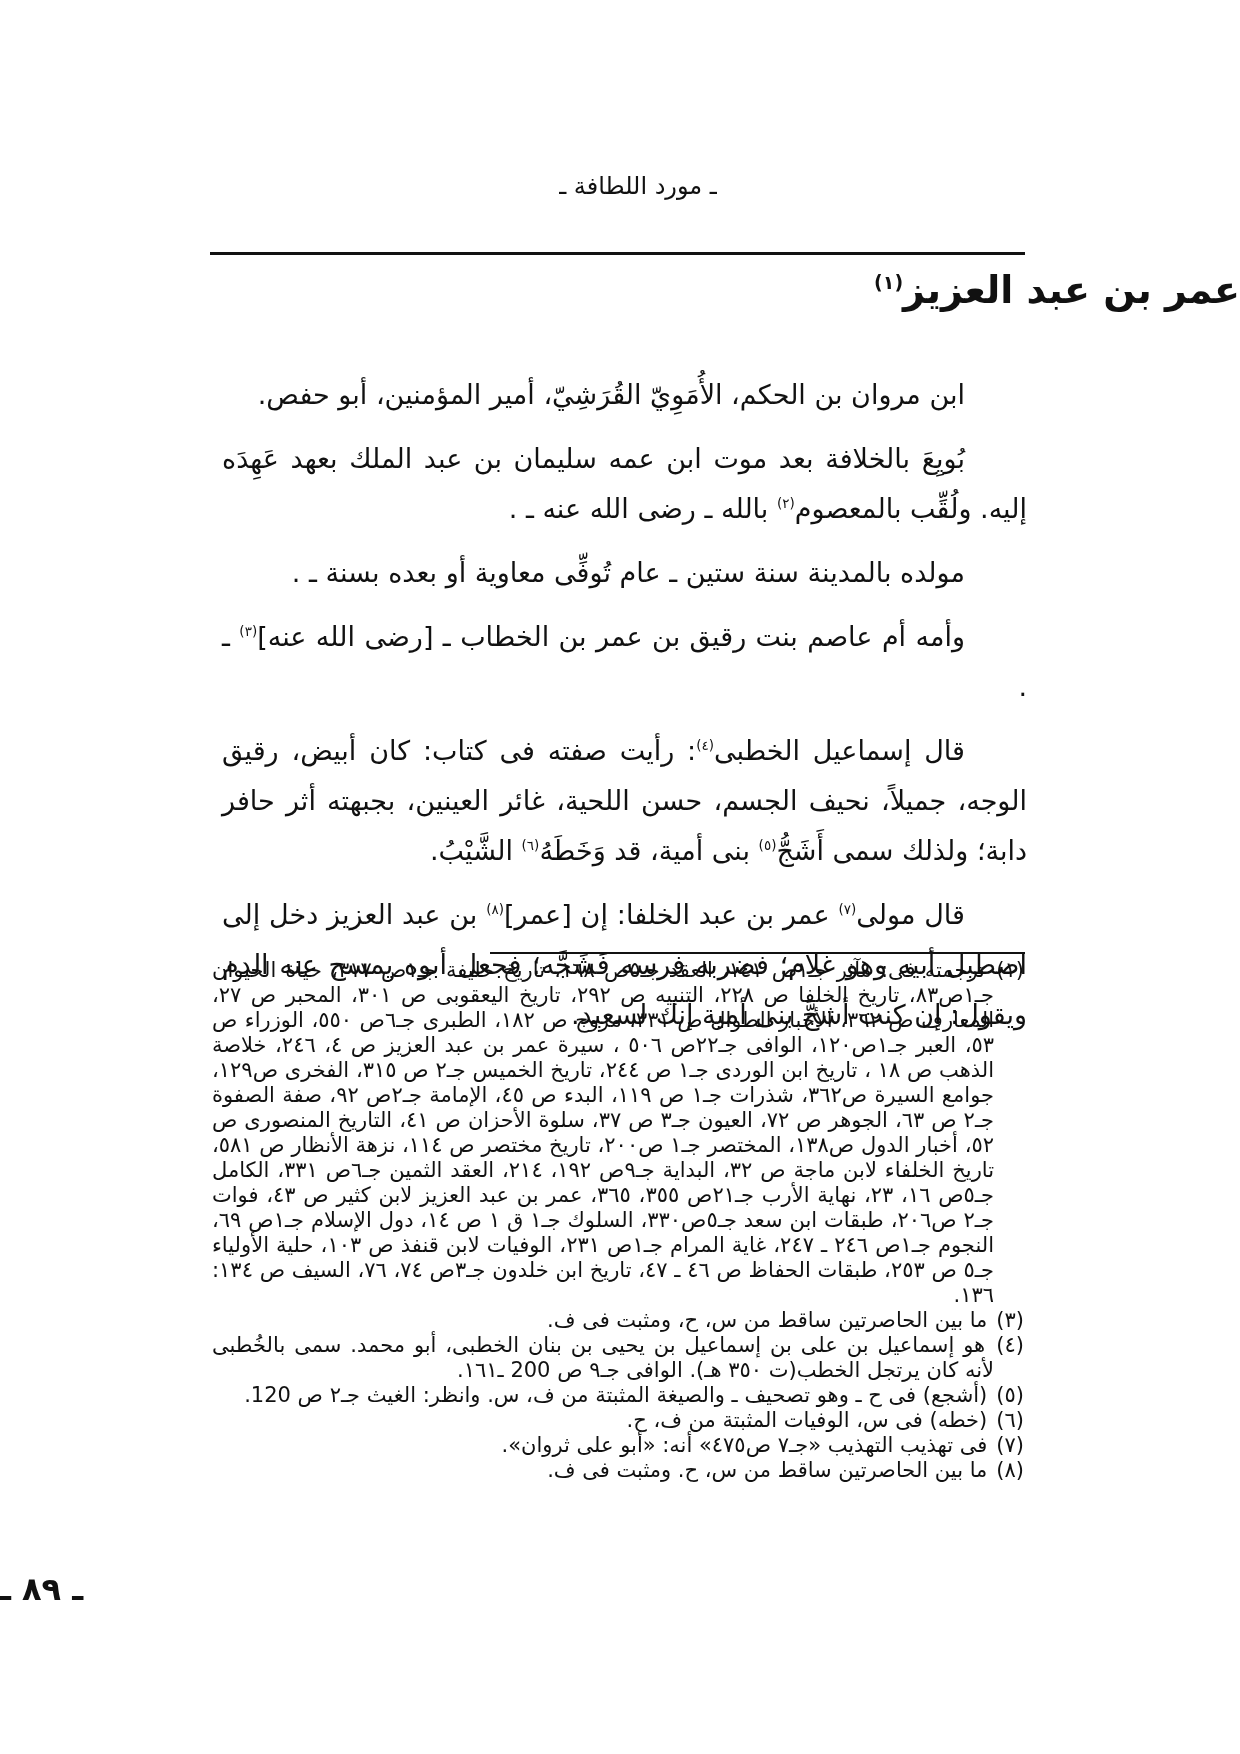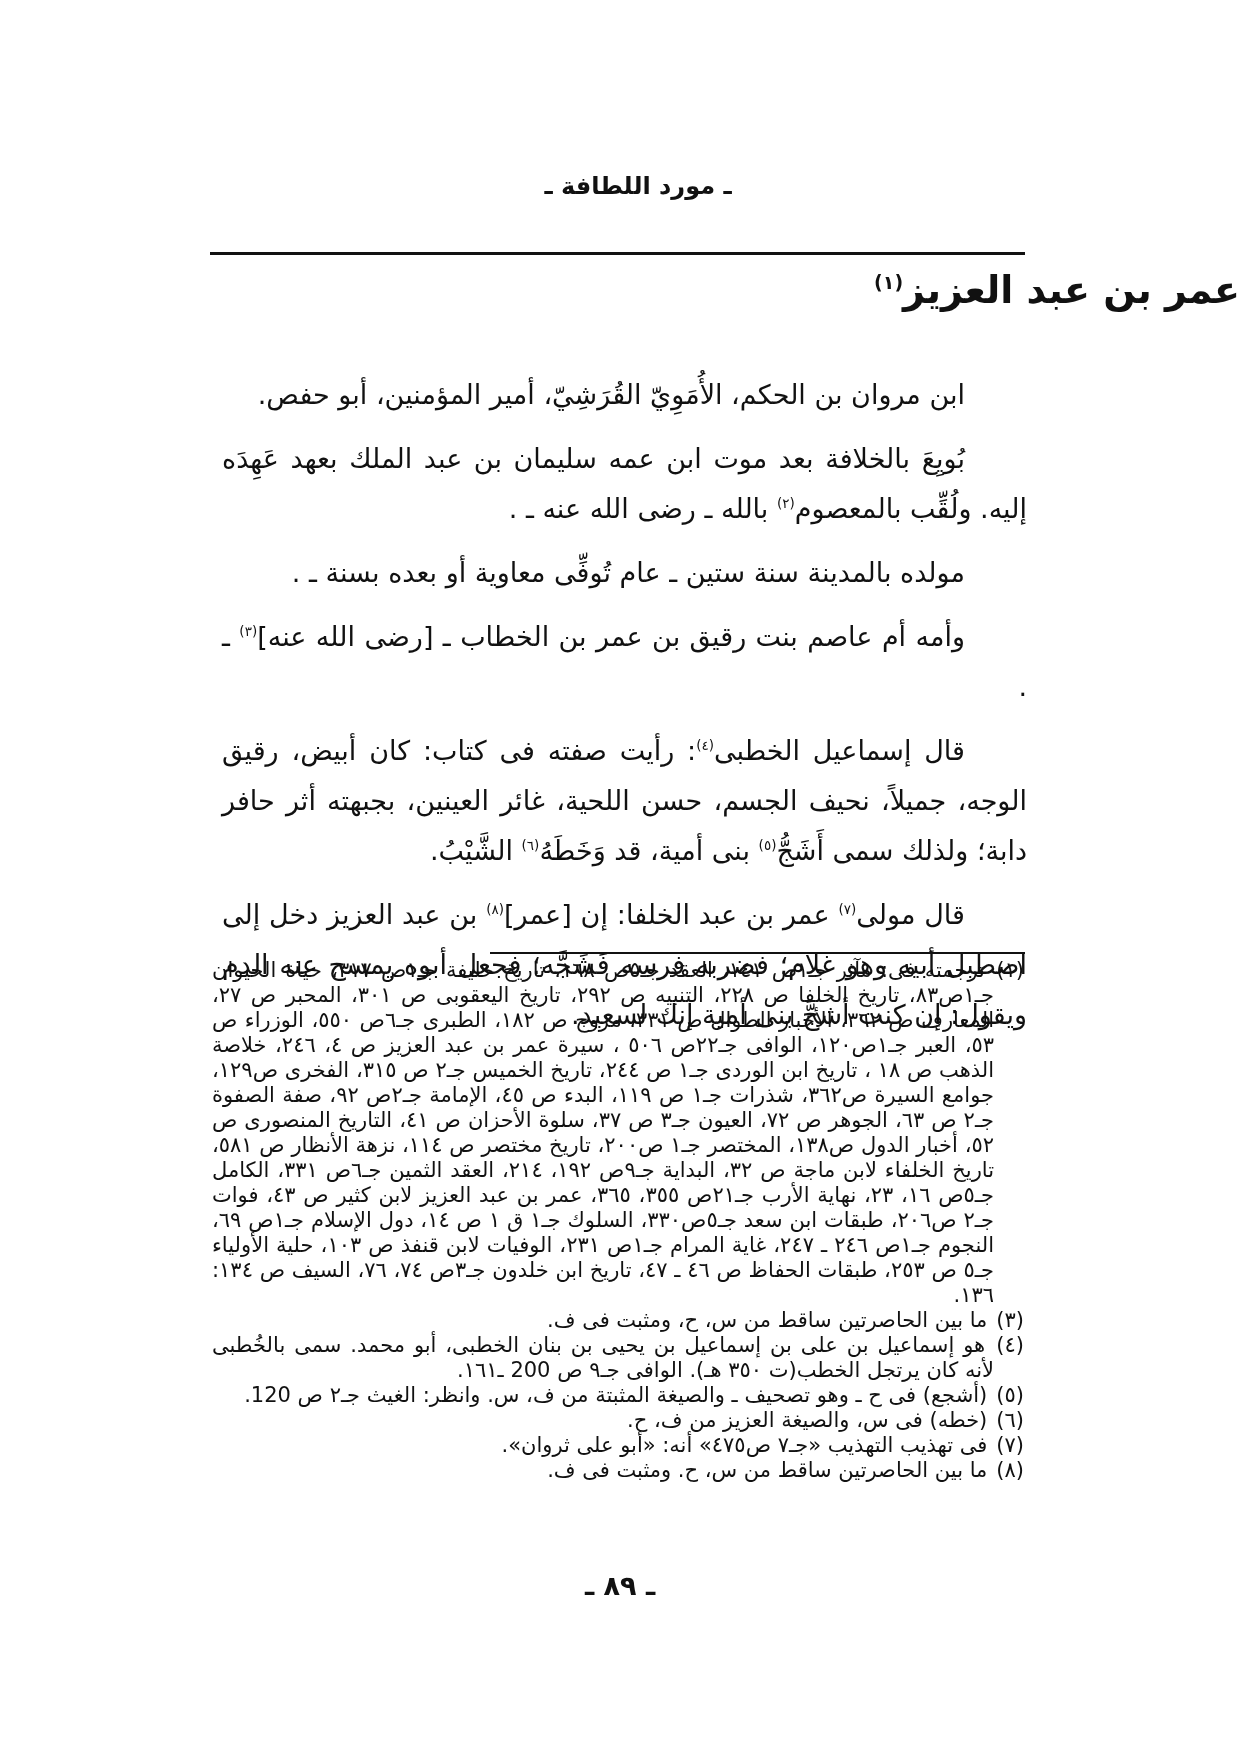--- a/index.html
+++ b/index.html
@@ -20,21 +20,21 @@
       left: 0; top: 0;
       width: 1240px;
       height: 1754px;
     }
     .running-head {
       position: absolute;
       top: 172px;
       left: 0; right: 0;
       text-align: center;
       direction: rtl;
-      font-weight: bold;
+      font-weight: normal;
       font-size: 24px;
       color: #111;
       padding-left: 36px;
     }
     .head-rule {
       position: absolute;
       top: 252px;
       left: 210px;
       width: 815px;
       height: 0;
@@ -96,23 +96,23 @@
     }
     .fn .num {
       display: inline-block;
       min-width: 30px;
       text-indent: 0;
     }
     .page-number {
       position: absolute;
       top: 1570px;
       left: 0; right: 0;
-      text-align: center;
+      text-align: left;
       direction: rtl;
-      font-size: 27px;
+      font-size: 32px;
       font-weight: bold;
       color: #111;
     }
   </style>
 </head>
 <body>
 
 <div class="page">
 
   <div class="running-head">ـ مورد اللطافة ـ</div>
@@ -145,20 +145,20 @@
     </p>
   </div>
 
   <div class="fn-rule"></div>
 
   <div class="footnotes">
     <p class="fn"><span class="num">(١)</span> <span>ترجمته فى: مآثر جـ١ص ١٤١، العقد جـ٥ص ١٦٨، تاريخ خليفة جـ١ص ٣١٧، حياة الحيوان جـ١ص٨٣، تاريخ الخلفا ص ٢٢٨، التنبيه ص ٢٩٢، تاريخ اليعقوبى ص ٣٠١، المحبر ص ٢٧، المعارف ص ٣٦٢، الأخبار الطوال ص ٣٣١، مروج ص ١٨٢، الطبرى جـ٦ص ٥٥٠، الوزراء ص ٥٣، العبر جـ١ص١٢٠، الوافى جـ٢٢ص ٥٠٦ ، سيرة عمر بن عبد العزيز ص ٤، ٢٤٦، خلاصة الذهب ص ١٨ ، تاريخ ابن الوردى جـ١ ص ٢٤٤، تاريخ الخميس جـ٢ ص ٣١٥، الفخرى ص١٢٩، جوامع السيرة ص٣٦٢، شذرات جـ١ ص ١١٩، البدء ص ٤٥، الإمامة جـ٢ص ٩٢، صفة الصفوة جـ٢ ص ٦٣، الجوهر ص ٧٢، العيون جـ٣ ص ٣٧، سلوة الأحزان ص ٤١، التاريخ المنصورى ص ٥٢، أخبار الدول ص١٣٨، المختصر جـ١ ص٢٠٠، تاريخ مختصر ص ١١٤، نزهة الأنظار ص ٥٨١، تاريخ الخلفاء لابن ماجة ص ٣٢، البداية جـ٩ص ١٩٢، ٢١٤، العقد الثمين جـ٦ص ٣٣١، الكامل جـ٥ص ١٦، ٢٣، نهاية الأرب جـ٢١ص ٣٥٥، ٣٦٥، عمر بن عبد العزيز لابن كثير ص ٤٣، فوات جـ٢ ص٢٠٦، طبقات ابن سعد جـ٥ص٣٣٠، السلوك جـ١ ق ١ ص ١٤، دول الإسلام جـ١ص ٦٩، النجوم جـ١ص ٢٤٦ ـ ٢٤٧، غاية المرام جـ١ص ٢٣١، الوفيات لابن قنفذ ص ١٠٣، حلية الأولياء جـ٥ ص ٢٥٣، طبقات الحفاظ ص ٤٦ ـ ٤٧، تاريخ ابن خلدون جـ٣ص ٧٤، ٧٦، السيف ص ١٣٤: ١٣٦.</span></p>
     <p class="fn"><span class="num">(٣)</span> <span>ما بين الحاصرتين ساقط من س، ح، ومثبت فى ف.</span></p>
     <p class="fn"><span class="num">(٤)</span> <span>هو إسماعيل بن على بن إسماعيل بن يحيى بن بنان الخطبى، أبو محمد. سمى بالخُطبى لأنه كان يرتجل الخطب(ت ٣٥٠ هـ). الوافى جـ٩ ص 200 ـ١٦١.</span></p>
     <p class="fn"><span class="num">(٥)</span> <span>(أشجع) فى ح ـ وهو تصحيف ـ والصيغة المثبتة من ف، س. وانظر: الغيث جـ٢ ص 120.</span></p>
-    <p class="fn"><span class="num">(٦)</span> <span>(خطه) فى س، والصيغة العزيز من ف، ح.</span></p>
+    <p class="fn"><span class="num">(٦)</span> <span>(خطه) فى س، الوفيات المثبتة من ف، ح.</span></p>
     <p class="fn"><span class="num">(٧)</span> <span>فى تهذيب التهذيب «جـ٧ ص٤٧٥» أنه: «أبو على ثروان».</span></p>
     <p class="fn"><span class="num">(٨)</span> <span>ما بين الحاصرتين ساقط من س، ح. ومثبت فى ف.</span></p>
   </div>
 
   <div class="page-number">ـ ٨٩ ـ</div>
 
 </div>
 
 </body></html>

